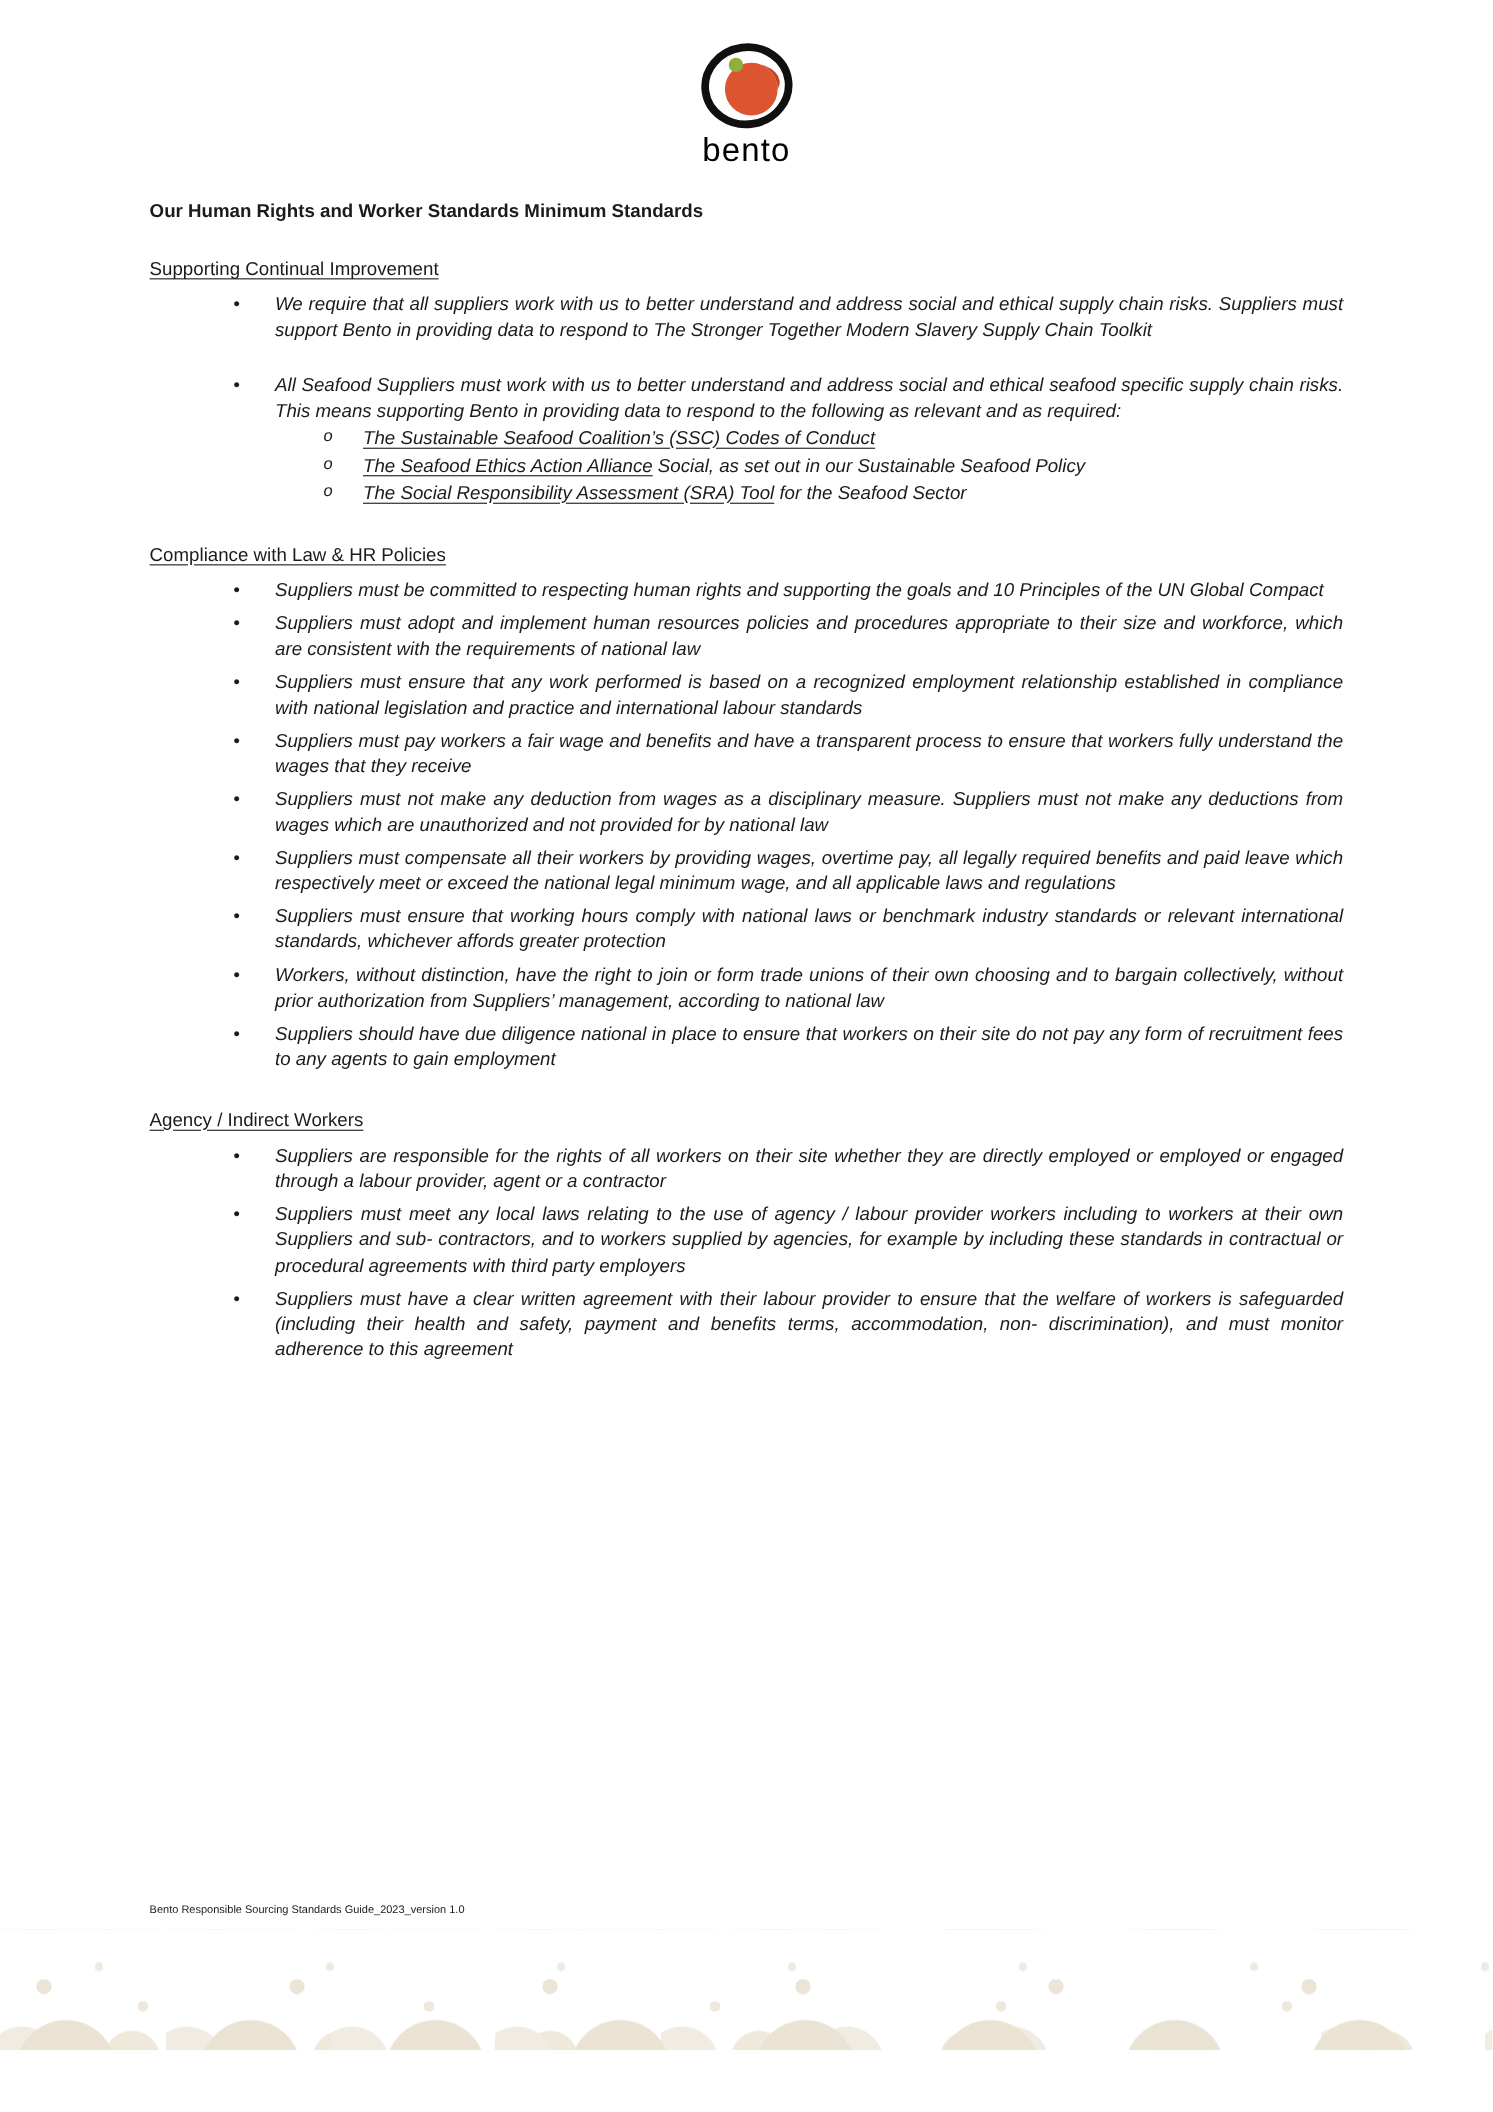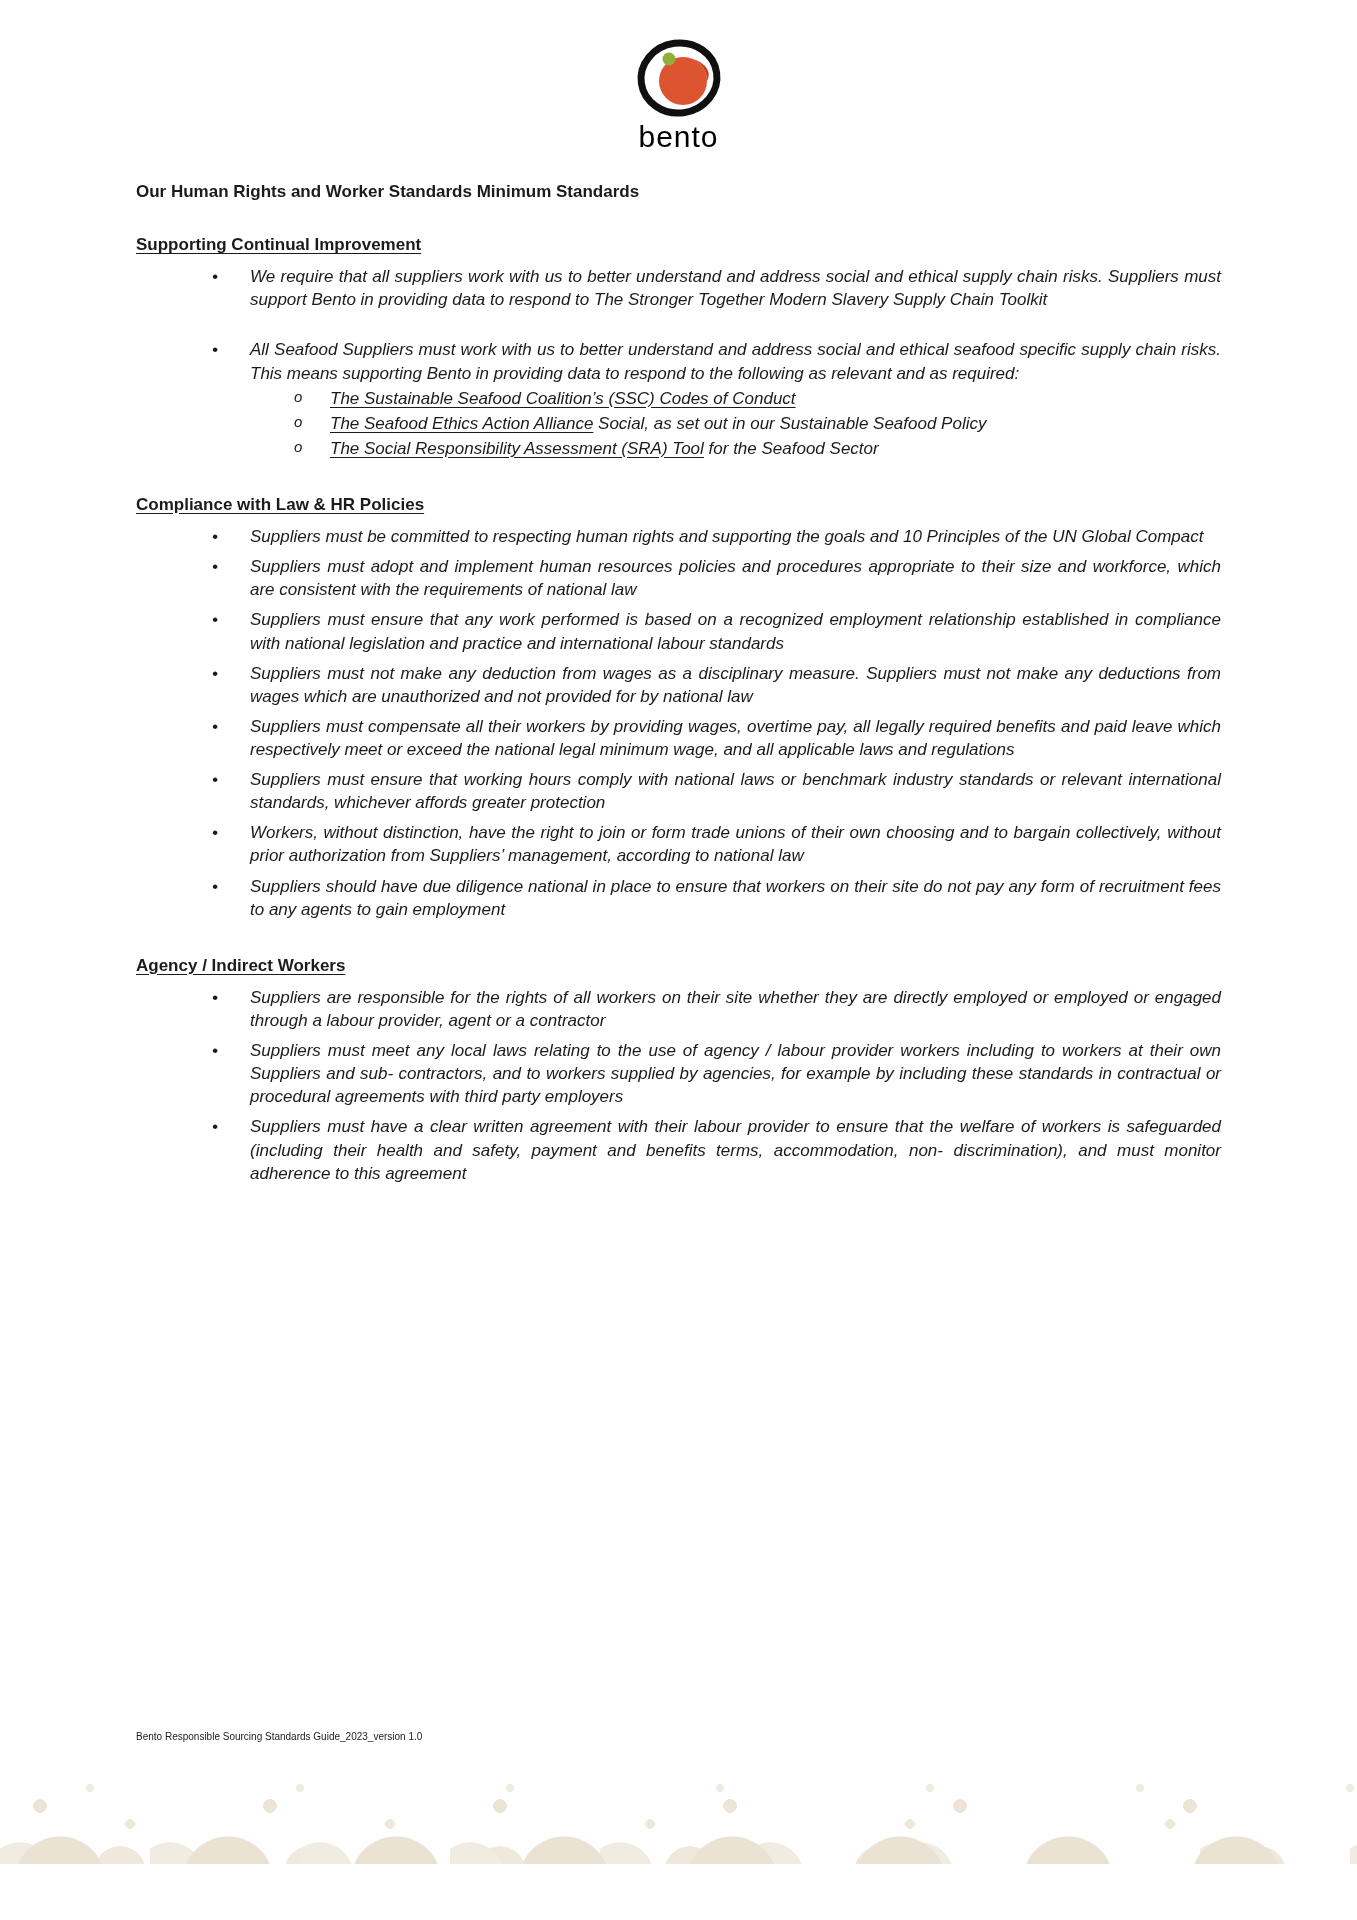--- a/index.html
+++ b/index.html
@@ -36,21 +36,21 @@
     color: #1b1b1b;
   }
   .doc-title { font-weight: bold; margin: 0 0 30px 0; }
 
   .section { margin-top: 33px; }
   .section:first-of-type { margin-top: 0; }
   .section-heading {
     text-decoration: underline;
     text-underline-offset: 3px;
     margin: 0 0 9px 0;
-    font-weight: bold;
+    font-weight: normal;
     font-size: 17px;
   }
 
   ul.l1 { list-style: none; margin: 0; padding: 0; font-style: italic; }
   ul.l1 > li {
     position: relative;
     padding-left: 114px;
     text-align: justify;
     margin-bottom: 7px;
   }
@@ -155,20 +155,21 @@
         </li>
       </ul>
     </div>
 
     <div class="section">
       <p class="section-heading">Compliance with Law &amp; HR Policies</p>
       <ul class="l1">
         <li><span>Suppliers must be committed to respecting human rights and supporting the goals and 10 Principles of the UN Global Compact</span></li>
         <li><span>Suppliers must adopt and implement human resources policies and procedures appropriate to their size and workforce, which are consistent with the requirements of national law</span></li>
         <li><span>Suppliers must ensure that any work performed is based on a recognized employment relationship established in compliance with national legislation and practice and international labour standards</span></li>
+        <li><span>Suppliers must pay workers a fair wage and benefits and have a transparent process to ensure that workers fully understand the wages that they receive</span></li>
         <li><span>Suppliers must not make any deduction from wages as a disciplinary measure. Suppliers must not make any deductions from wages which are unauthorized and not provided for by national law</span></li>
         <li><span>Suppliers must compensate all their workers by providing wages, overtime pay, all legally required benefits and paid leave which respectively meet or exceed the national legal minimum wage, and all applicable laws and regulations</span></li>
         <li><span>Suppliers must ensure that working hours comply with national laws or benchmark industry standards or relevant international standards, whichever affords greater protection</span></li>
         <li><span>Workers, without distinction, have the right to join or form trade unions of their own choosing and to bargain collectively, without prior authorization from Suppliers’ management, according to national law</span></li>
         <li><span>Suppliers should have due diligence national in place to ensure that workers on their site do not pay any form of recruitment fees to any agents to gain employment</span></li>
       </ul>
     </div>
 
     <div class="section">
       <p class="section-heading">Agency / Indirect Workers</p>

